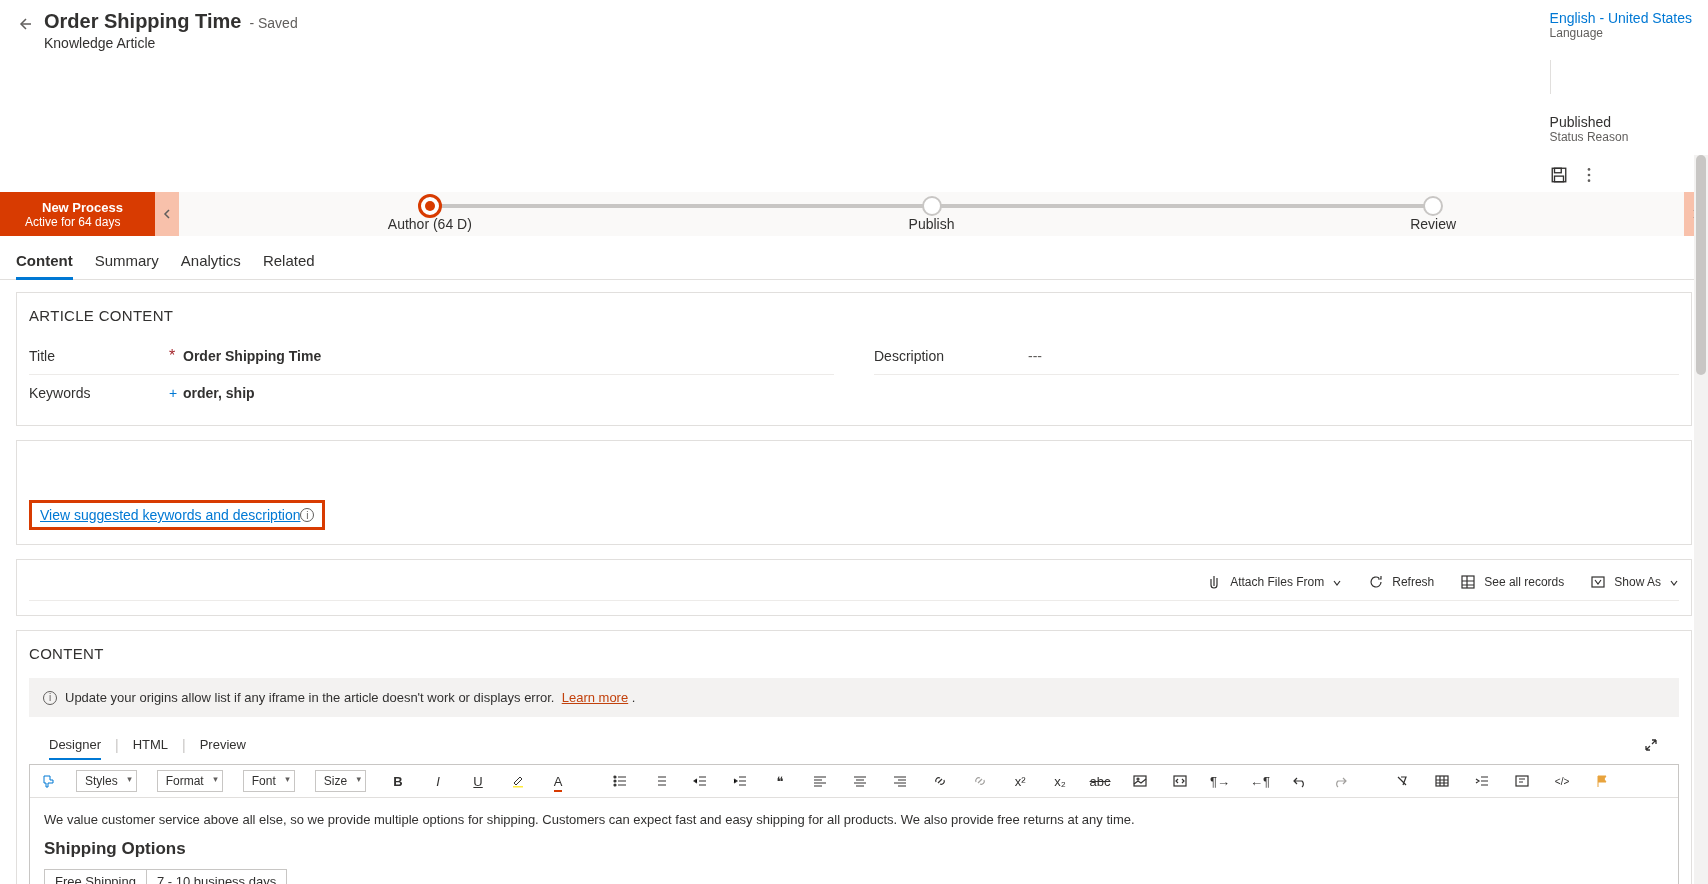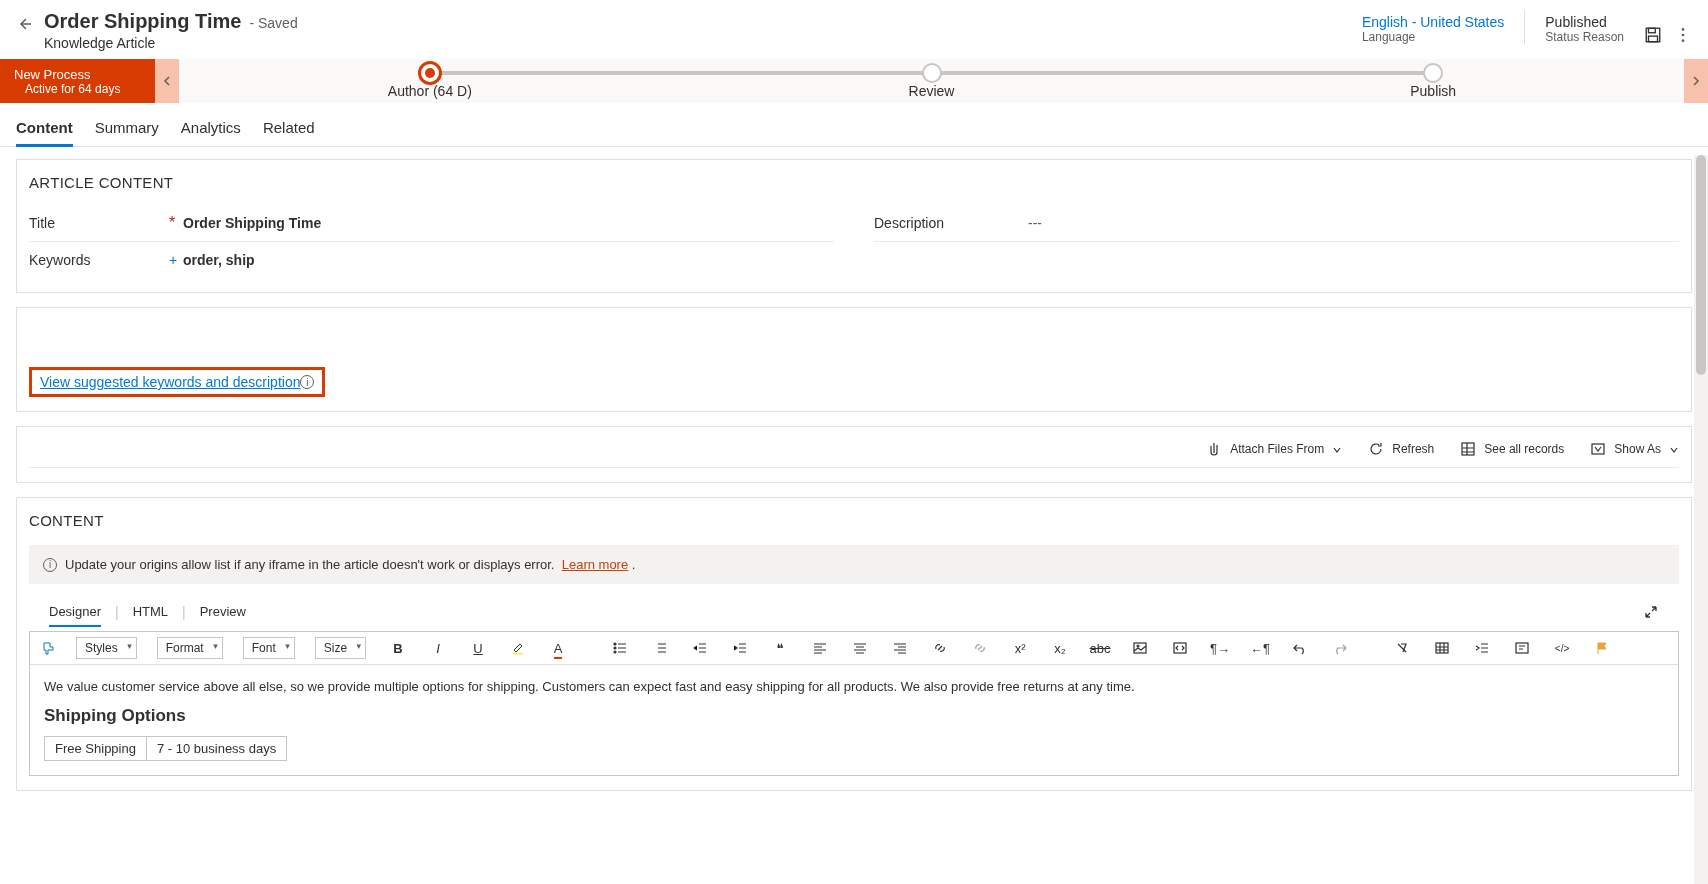--- a/index.html
+++ b/index.html
@@ -50,22 +50,23 @@
   font-size: 14px;
   color: #605e5c;
 }
 .subtitle {
   font-size: 14px;
   color: #323130;
   margin-top: 2px;
 }
 .header-right {
   display: flex;
-  align-items: flex-end;
+  align-items: flex-start;
   gap: 20px;
+  flex-direction: column;
 }
 .header-meta {
   display: flex;
   flex-direction: column;
 }
 .header-meta-value {
   font-size: 14px;
   font-weight: 400;
 }
 .header-meta-value.link {
@@ -106,21 +107,22 @@
   background: #d83b01;
   color: #fff;
   padding: 4px 14px;
   display: flex;
   flex-direction: column;
   justify-content: center;
   min-width: 155px;
 }
 .process-header-title {
   font-size: 13px;
-  font-weight: 400;
+  font-weight: 700;
+  margin-left: 28px;
 }
 .process-header-sub {
   font-size: 12px;
   margin-left: 11px;
 }
 .process-nav {
   width: 24px;
   display: flex;
   align-items: center;
   justify-content: center;
@@ -509,26 +511,26 @@
   </div>
   <div class="stages">
     <div class="stage active">
       <div class="stage-line"></div>
       <div class="stage-circle"></div>
       <span class="stage-label">Author  (64 D)</span>
     </div>
     <div class="stage">
       <div class="stage-line"></div>
       <div class="stage-circle"></div>
-      <span class="stage-label">Review</span>
+      <span class="stage-label">Publish</span>
     </div>
     <div class="stage">
       <div class="stage-line"></div>
       <div class="stage-circle"></div>
-      <span class="stage-label">Publish</span>
+      <span class="stage-label">Review</span>
     </div>
   </div>
   <div class="process-nav right">
     <svg viewBox="0 0 12 12" fill="none" stroke="#605e5c" stroke-width="1.5">
         <path d="M4 2 L8 6 L4 10"></path>
       </svg>
   </div>
 </div>
 
 <div class="tabs">

